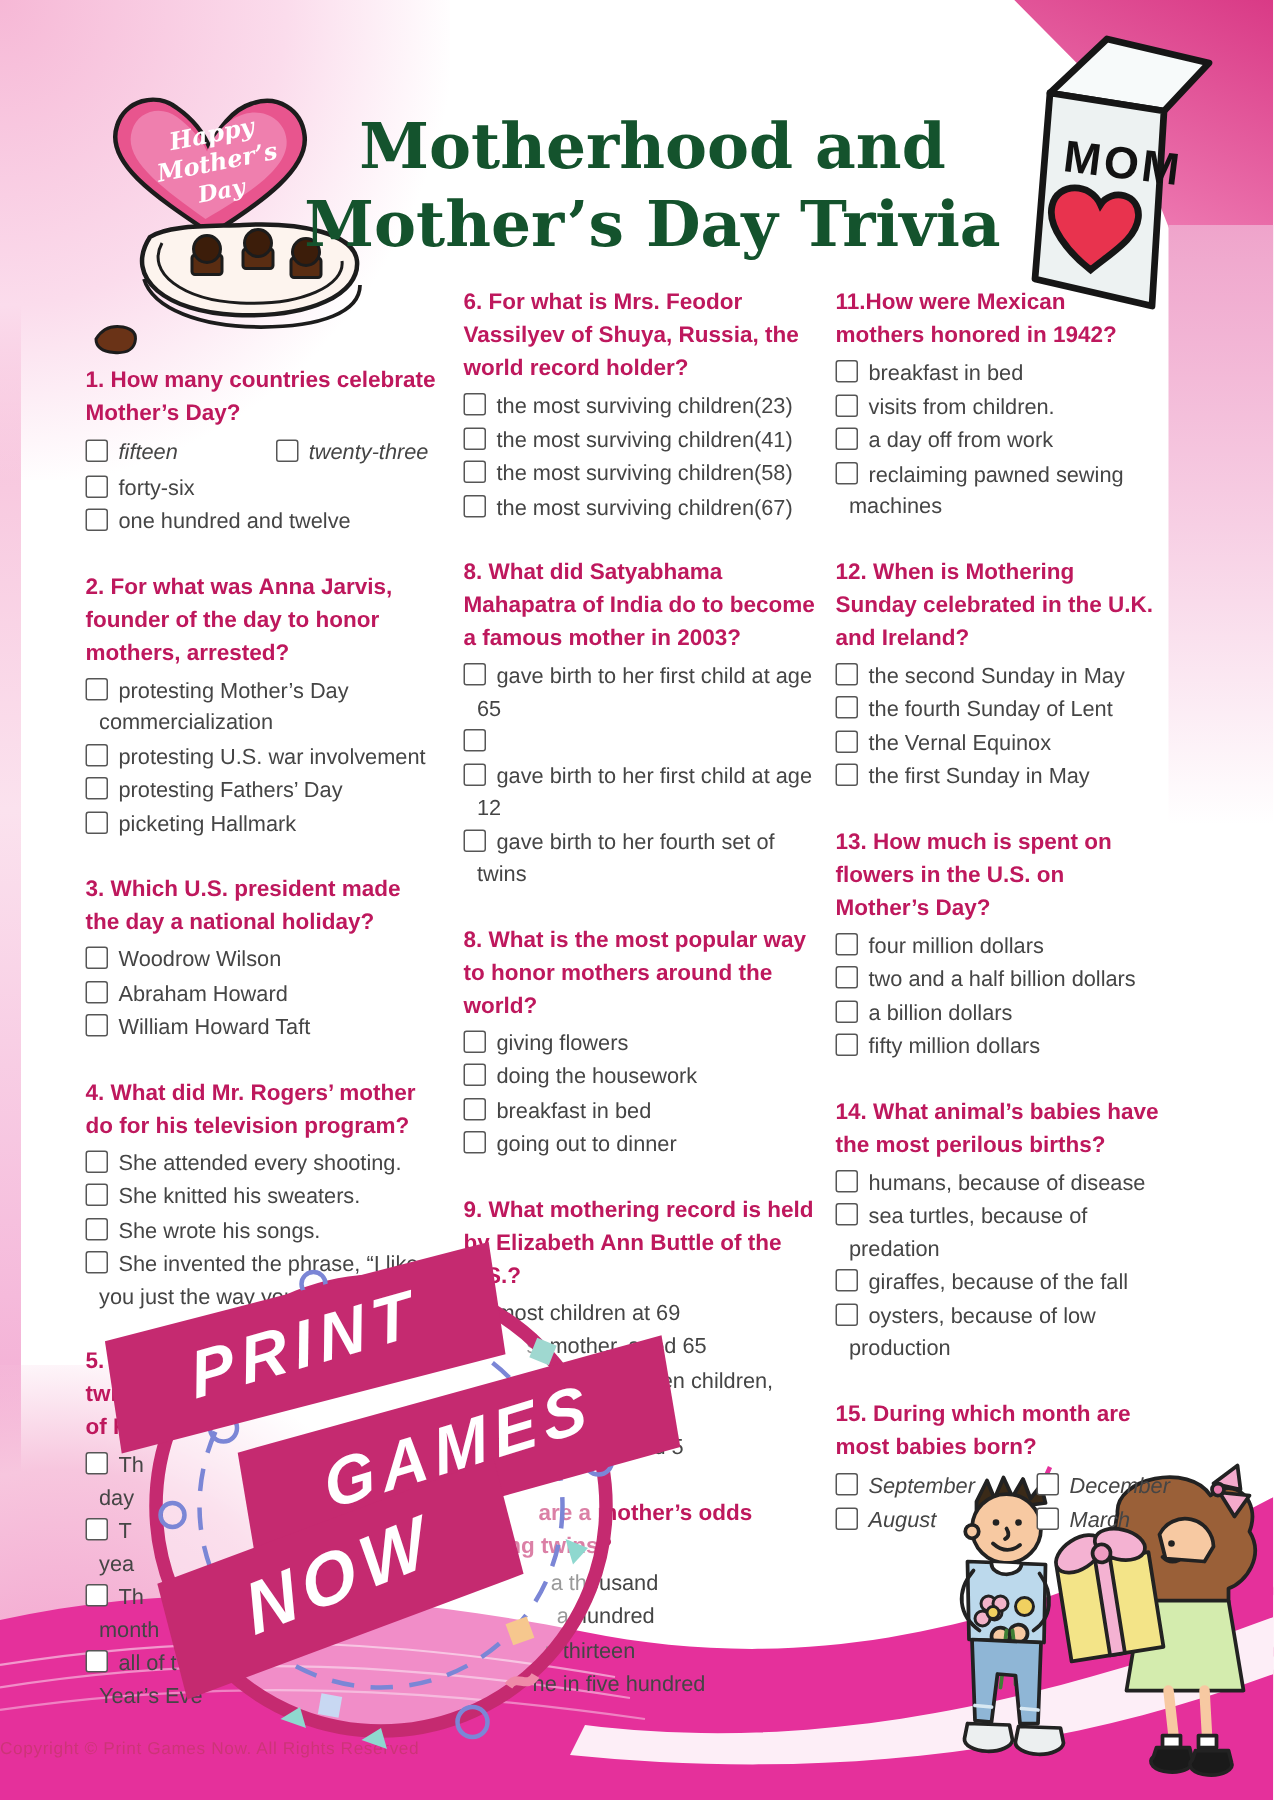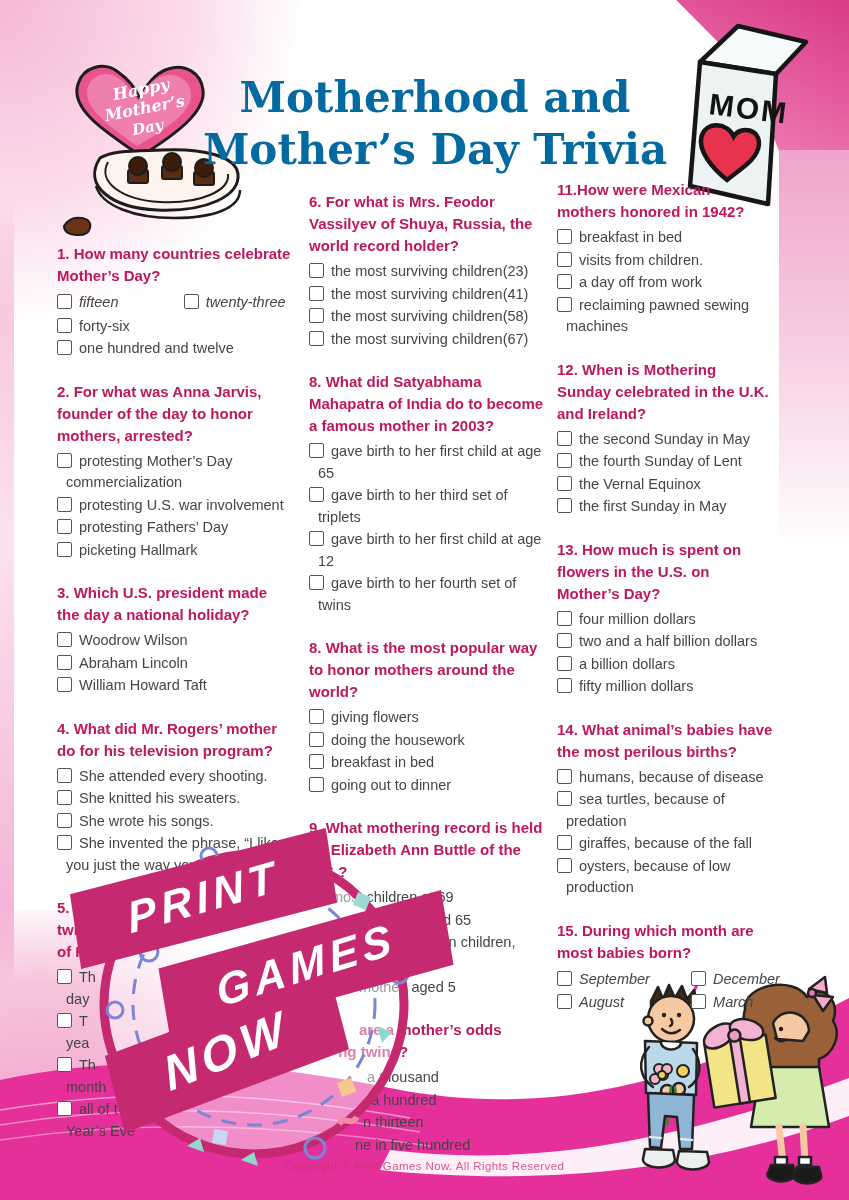--- a/index.html
+++ b/index.html
@@ -16,29 +16,29 @@
     clip-path:polygon(28% 0,100% 0,100% 100%,58% 22%);}
   .tr-shape2{position:absolute;right:0;top:150px;width:70px;height:400px;z-index:0;
     background:linear-gradient(180deg,#efa4cb 0%,#f7cfe4 50%,rgba(255,255,255,0) 100%);}
   .bl-blob{position:absolute;left:-70px;bottom:-50px;width:360px;height:340px;z-index:0;
     background:radial-gradient(ellipse at 30% 70%,#f29fcc 0%,#f7c6de 50%,rgba(255,255,255,0) 75%);}
   .bottom-svg{position:absolute;left:0;bottom:0;z-index:1;}
   .kids-svg{position:absolute;right:6px;bottom:0;z-index:2;}
 
   
   .title{position:absolute;left:195px;top:72px;width:480px;text-align:center;z-index:2;
-    font-family:"DejaVu Serif",serif;font-weight:bold;font-size:42px;line-height:52px;color:#0369a1;}
+    font-family:"DejaVu Serif",serif;font-weight:bold;font-size:42px;line-height:52px;color:#14532d;}
   .choco-svg{position:absolute;left:42px;top:58px;z-index:2;}
   .mom-card{position:absolute;left:672px;top:18px;z-index:2;}
 
   
   .col{position:absolute;z-index:3;}
   .col1{left:57px;top:243px;width:252px;}
   .col2{left:309px;top:191px;width:252px;}
-  .col3{left:557px;top:179px;width:268px;}
+  .col3{left:557px;top:191px;width:268px;}
   .qblock{margin-bottom:21px;}
   .q-text{font-weight:bold;font-size:15px;line-height:22px;color:#be185d;
     margin-bottom:4px;white-space:pre-line;}
   .opt{display:block;font-size:14.5px;line-height:21.5px;color:#454545;margin:1px 0;
     min-height:21px;padding-left:9px;text-indent:-9px;}
   .opt .cb{display:inline-block;width:13px;height:13px;border:1.7px solid #565656;
     border-radius:2px;background:#fff;margin-right:7px;vertical-align:-2px;}
   .opt .lbl{white-space:pre-line;}
   .opt.half{display:inline-block;width:45%;vertical-align:top;font-style:italic;}
   .opt.frag{padding-left:42px;text-indent:0;}
@@ -48,21 +48,21 @@
   .watermark svg{position:absolute;left:0;top:0;}
   .ribbon{position:absolute;background:#8f90e2;color:#fff;font-weight:bold;font-style:italic;
     font-size:44px;line-height:1.05;letter-spacing:5px;padding:4px 20px 7px 20px;white-space:nowrap;}
   .ribbon::before{content:"";position:absolute;top:-9px;bottom:-9px;left:-34px;right:-34px;
     background:#c52a70;transform:rotate(1.5deg);z-index:-1;}
   .r-print{left:12px;top:28px;transform:rotate(-16deg) skewX(-6deg);}
   .r-games{left:100px;top:96px;transform:rotate(-17deg) skewX(-6deg);}
   .r-now{left:48px;top:180px;transform:rotate(-22deg) skewX(-6deg);font-size:48px;}
 
   
-  .footer{position:absolute;left:0;right:0;bottom:28px;text-align:center;z-index:4;
+  .footer{position:absolute;left:0;right:0;bottom:28px;z-index:4;
     font-size:11.5px;letter-spacing:.4px;color:#c6366f;opacity:.8;}
 </style>
 </head>
 <body>
 
 <div class="page">
 
   <div class="left-strip"></div>
   <div class="tl-blob"></div>
   <div class="tr-shape"></div>
@@ -209,21 +209,21 @@
 </div>
   </div>
 
   <div class="qblock">
     <div class="q-text">3.  Which U.S. president made
 the day a national holiday?</div>
     <div class="q-options">
   <div class="opt"><span class="cb"></span><span class="lbl">Woodrow Wilson</span></div>
 
 
-  <div class="opt"><span class="cb"></span><span class="lbl">Abraham Lincoln</span></div>
+  <div class="opt"><span class="cb"></span><span class="lbl">Abraham Howard</span></div>
 
   <div class="opt"><span class="cb"></span><span class="lbl">William Howard Taft</span></div>
 </div>
   </div>
 
   <div class="qblock">
     <div class="q-text">4.  What did Mr. Rogers’ mother
 do for his television program?</div>
     <div class="q-options">
   <div class="opt"><span class="cb"></span><span class="lbl">She attended every shooting.</span></div>
@@ -273,22 +273,21 @@
   </div>
 
   <div class="qblock">
     <div class="q-text">8.  What did Satyabhama
 Mahapatra of India do to become
 a famous mother in 2003?</div>
     <div class="q-options">
   <div class="opt"><span class="cb"></span><span class="lbl">gave birth to her first child at age
 65</span></div>
 
-  <div class="opt"><span class="cb"></span><span class="lbl">gave birth to her third set of
-triplets</span></div>
+  <div class="opt"><span class="cb"></span></div>
 
   <div class="opt"><span class="cb"></span><span class="lbl">gave birth to her first child at age
 12</span></div>
 
   <div class="opt"><span class="cb"></span><span class="lbl">gave birth to her fourth set of
 twins</span></div>
 </div>
   </div>
 
   <div class="qblock">

